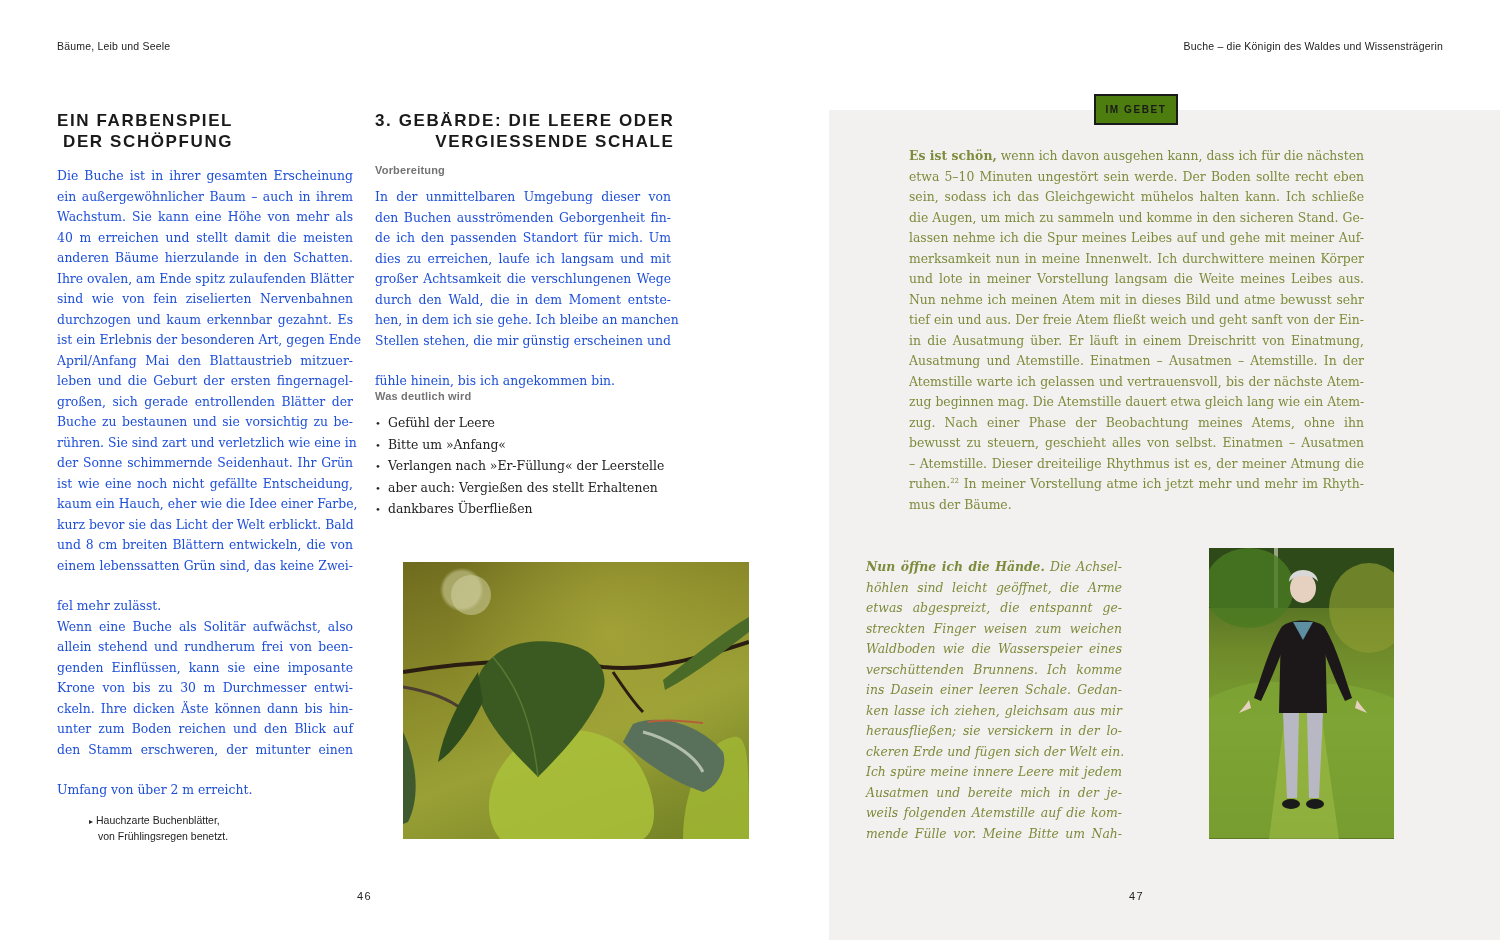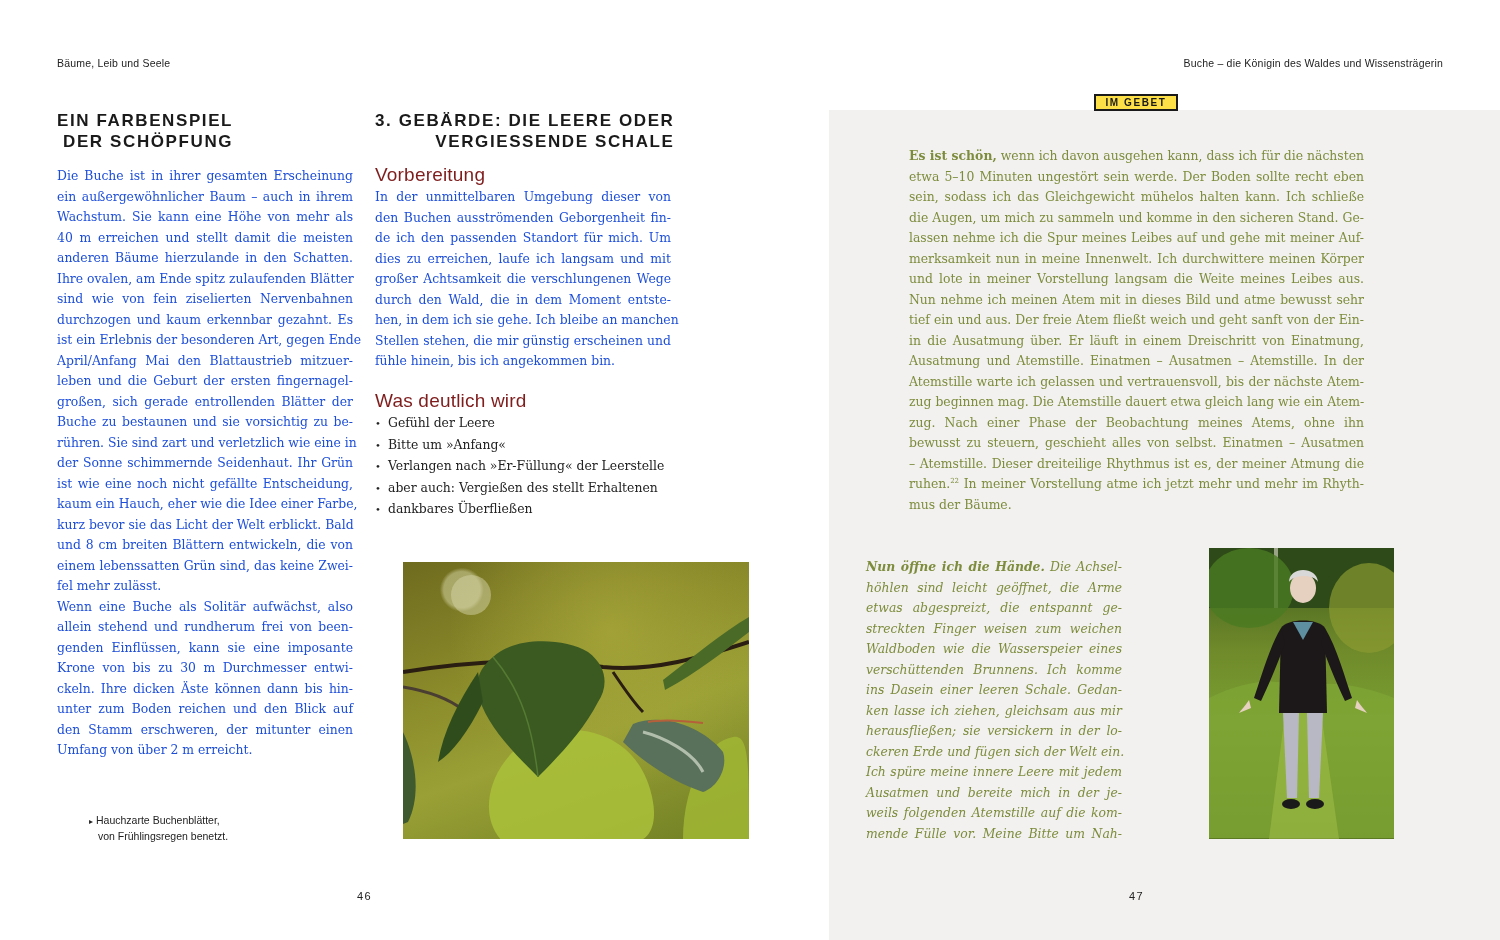--- a/index.html
+++ b/index.html
@@ -1,32 +1,32 @@
 <!DOCTYPE html>
 <html><head>
 <meta charset="utf-8">
 <style>
   * { box-sizing: border-box; margin: 0; padding: 0; }
   html, body { width: 1500px; height: 940px; background: #ffffff; overflow: hidden; }
   body { position: relative; font-family: "DejaVu Serif", "Liberation Serif", serif; color: #1e1e1e; }
 
-  .running-head { position: absolute; top: 57px; font-family: "Liberation Sans", "DejaVu Sans", sans-serif; font-size: 10.5px; color: #222; letter-spacing: 0.2px; }
+  .running-head { position: absolute; top: 40px; font-family: "Liberation Sans", "DejaVu Sans", sans-serif; font-size: 10.5px; color: #222; letter-spacing: 0.2px; }
   .running-head.left { left: 57px; }
   .running-head.right { right: 57px; text-align: right; }
 
   .gray-panel { position: absolute; left: 829px; top: 110px; width: 671px; height: 830px; background: #f2f1ef; }
 
   .heading { position: absolute; font-family: "Liberation Sans", "DejaVu Sans", sans-serif; font-weight: 700; font-size: 17px; letter-spacing: 1.6px; line-height: 21px; color: #1a1a1a; text-transform: uppercase; }
   .heading .line { display: block; text-align: right; }
 
   .body-text { position: absolute; font-family: "DejaVu Serif", "Liberation Serif", serif; font-size: 12.4px; line-height: 20.5px; text-align: justify; color: #1d4ed8; }
   .body-text .ln { display: block; white-space: nowrap; text-align-last: justify; text-align: justify; }
-  .body-text .ln.last { text-align-last: left; }
-
-  .subhead { position: absolute; font-family: "Liberation Sans", "DejaVu Sans", sans-serif; font-size: 19px; color: #7f1d1d; font-weight: 400; letter-spacing: 0.2px; }
+  .body-text .ln.last { text-align-last: left; margin-top: 20px; }
+
+  .subhead { position: absolute; font-family: "Liberation Sans", "DejaVu Sans", sans-serif; font-size: 11px; color: #737373; font-weight: 700; letter-spacing: 0.2px; }
 
   .bullets { position: absolute; list-style: none; font-family: "DejaVu Serif", "Liberation Serif", serif; font-size: 12.4px; line-height: 20.5px; color: #222; }
   .bullets li { display: flex; align-items: baseline; }
   .bullets .dot { width: 13px; font-size: 10px; flex: 0 0 13px; }
 
   .caption { position: absolute; left: 57px; top: 813px; font-family: "Liberation Sans", "DejaVu Sans", sans-serif; font-size: 10.5px; line-height: 15px; color: #222; margin-left: 32px; }
   .caption .ln { display: block; }
   .caption .tri { font-size: 8px; margin-right: 3px; }
   .caption .ln.indent { padding-left: 9px; }
 
@@ -35,21 +35,21 @@
     background:
       radial-gradient(circle at 17% 10%, rgba(210,210,160,0.55) 0 18px, transparent 22px),
       radial-gradient(ellipse at 60% 25%, rgba(170,170,60,0.7), transparent 55%),
       linear-gradient(160deg, #6f6b1f 0%, #8a8a2a 35%, #9aa035 60%, #6f7f24 100%); }
   .leaf-photo svg { position: absolute; inset: 0; }
 
   .woman-photo { left: 1209px; top: 548px; width: 185px; height: 291px;
     background: linear-gradient(180deg, #3c5a1e 0%, #6f8a2a 35%, #7aa033 60%, #5c7a22 100%); }
   .woman-photo svg { position: absolute; inset: 0; }
 
-  .badge { position: absolute; left: 1094px; top: 94px; width: 84px; height: 17px; border: 2px solid #1a1a1a; background: #fde047; display: flex; align-items: center; justify-content: center; font-family: "Liberation Sans", "DejaVu Sans", sans-serif; font-weight: 700; font-size: 10px; letter-spacing: 1.6px; color: #1a1a1a; }
+  .badge { position: absolute; left: 1094px; top: 94px; width: 84px; height: 31px; border: 2px solid #1a1a1a; background: #4d7c0f; display: flex; align-items: center; justify-content: center; font-family: "Liberation Sans", "DejaVu Sans", sans-serif; font-weight: 700; font-size: 10px; letter-spacing: 1.6px; color: #1a1a1a; }
 
   .green-text { position: absolute; font-family: "DejaVu Serif", "Liberation Serif", serif; font-size: 12.4px; line-height: 20.5px; color: #7d8c3c; }
   .green-text .ln { display: block; white-space: nowrap; text-align: justify; text-align-last: justify; }
   .green-text .ln.last { text-align-last: left; }
   .green-text b { font-weight: 700; }
   .green-text sup { font-size: 7px; vertical-align: 5px; line-height: 0; }
 
   .page-num { position: absolute; top: 890px; font-family: "Liberation Sans", "DejaVu Sans", sans-serif; font-size: 11px; letter-spacing: 1.5px; color: #222; }
   .page-num.left { left: 357px; }
   .page-num.right { left: 1129px; }

